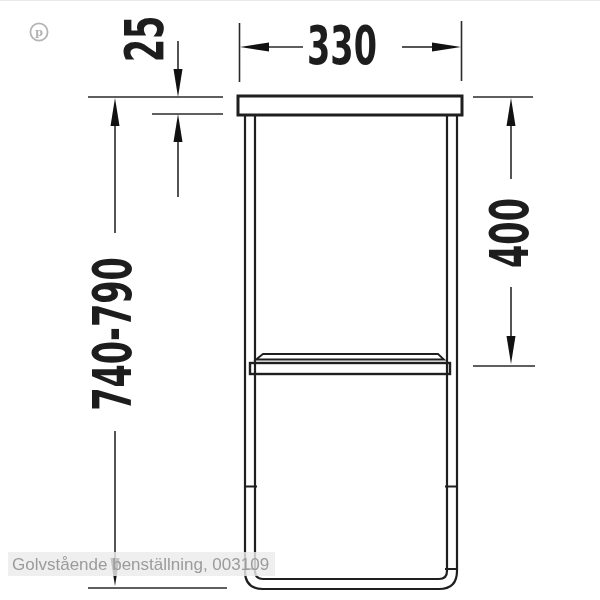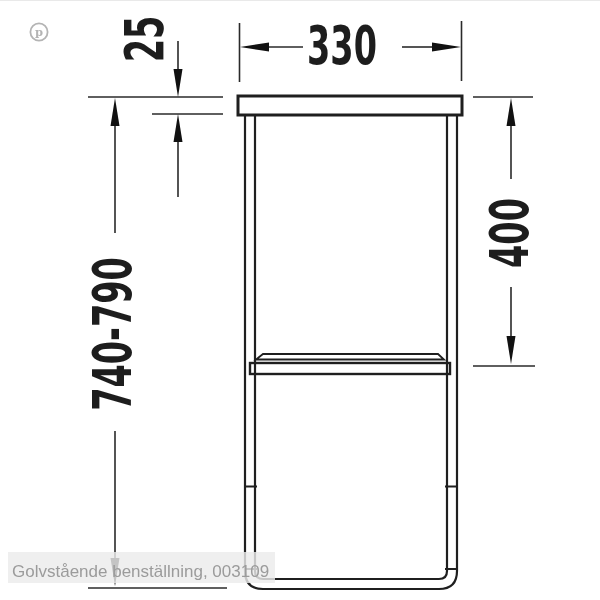--- a/index.html
+++ b/index.html
@@ -20,21 +20,21 @@
     transform-origin:center center;
   }
   .dim-h{transform:translate(-50%,-50%) scaleX(0.62);}
   .dim-v{transform:translate(-50%,-50%) rotate(-90deg) scaleX(0.62);}
   .caption{
     position:absolute;left:8px;top:551px;
     background:rgba(235,235,235,0.82);
     color:#9b9b9b;
     font-size:17px;
     line-height:23px;
-    padding:8px 6px 0 4px;
+    padding:1px 6px 0 4px;
     white-space:nowrap;
   }
   .pin-icon{position:absolute;left:29px;top:21px;width:20px;height:20px;cursor:pointer;}
 </style>
 </head>
 <body>
 
 <div class="stage">
 
   <svg width="600" height="600" viewBox="0 0 600 600">

